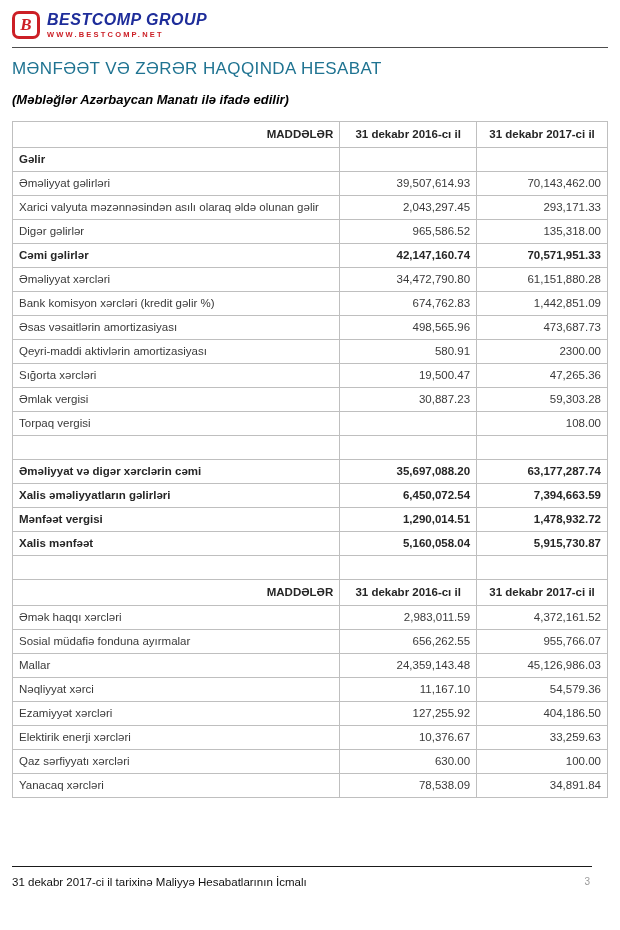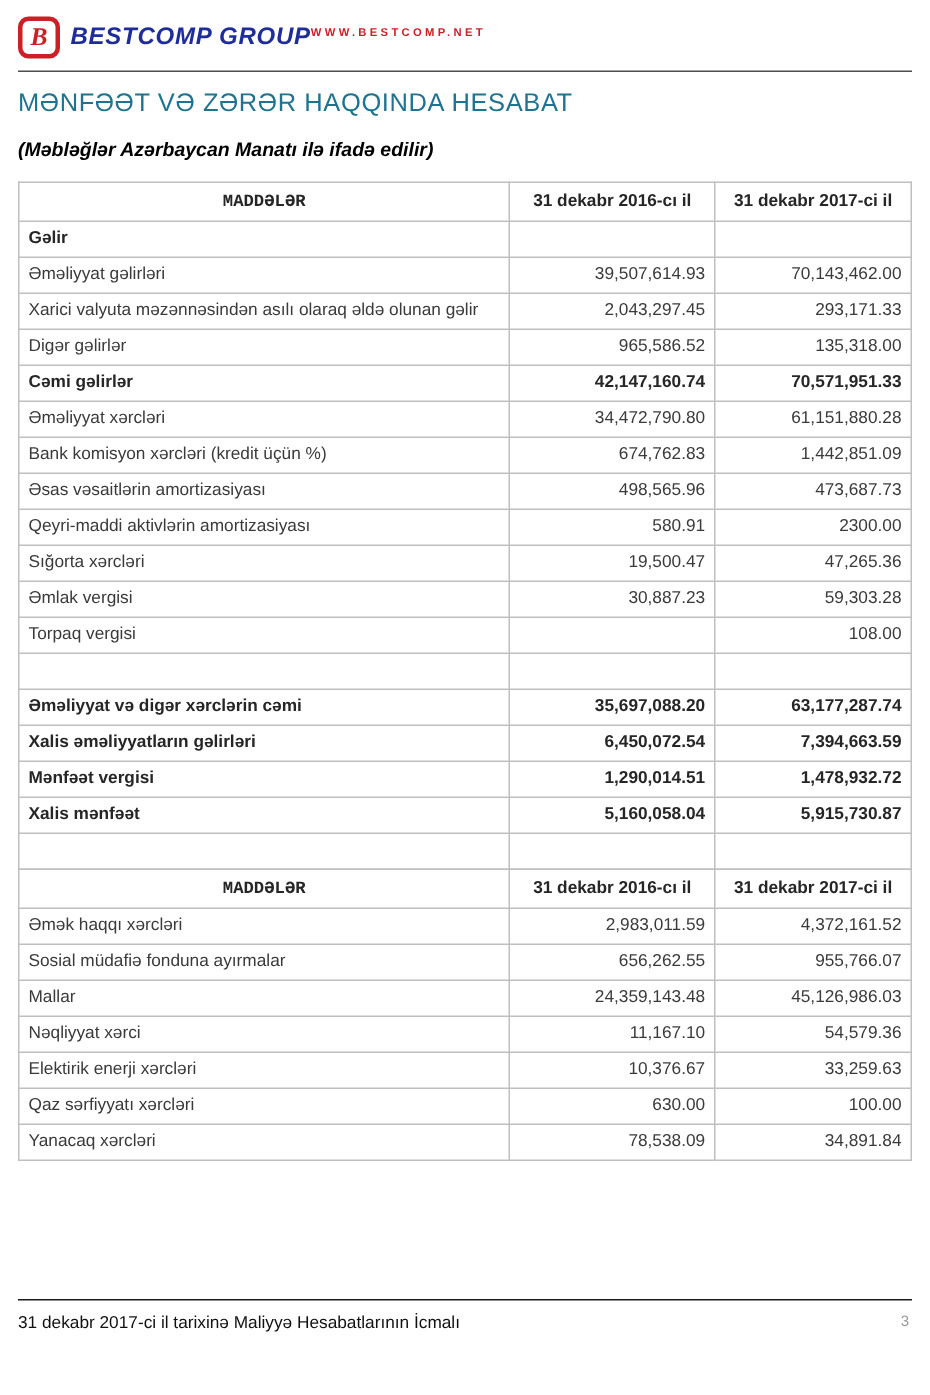--- a/index.html
+++ b/index.html
@@ -15,21 +15,21 @@
 
   
   .logo-row { display: flex; align-items: center; gap: 7px; height: 38px; }
   .emblem {
     width: 28px; height: 28px;
     border: 3px solid #cc1f26; border-radius: 7px;
     display: flex; align-items: center; justify-content: center;
     color: #cc1f26; font-weight: bold; font-style: italic;
     font-size: 17px; font-family: "Liberation Serif", serif;
   }
-  .brand-col { display: flex; justify-content: flex-end; }
+  .brand-col { display: flex; flex-direction: column; justify-content: flex-end; }
   .brand-name {
     font-size: 16px; font-weight: bold; font-style: italic;
     color: #1e2d9a; letter-spacing: 0.5px; line-height: 18px;
   }
   .brand-name .grp { color: #1e2d9a; }
   .brand-url {
     font-size: 7.5px; color: #cc1f26; letter-spacing: 2.2px;
     font-weight: bold; line-height: 10px; margin-top: 1px;
   }
   .top-rule { border: none; border-top: 1.5px solid #4d4d4d; margin-top: 3px; }
@@ -54,27 +54,27 @@
   .t2 { margin-top: -1px; }
   th, td {
     border: 1px solid #bfbfbf;
     padding: 5px 6px;
     height: 24px;
     vertical-align: middle;
     line-height: 13px;
     word-wrap: break-word;
   }
   th { font-weight: bold; color: #262626; height: 26px; }
-  th.lbl { text-align: center; font-family: Liberation Mono, monospace; }
+  th.lbl { text-align: right; }
   td.num { text-align: right; }
   tr.bold td { font-weight: bold; color: #262626; }
 
   
   .footer {
-    position: absolute; left: 12px; right: 12px; top: 866px;
+    position: absolute; left: 12px; right: 28px; top: 866px;
     border-top: 1.5px solid #1a1a1a;
     padding-top: 9px;
     display: flex; justify-content: space-between; align-items: flex-start;
   }
   .footer-text { font-size: 11.5px; color: #111111; }
   .page-num { font-size: 10px; color: #9a9a9a; padding-right: 2px; }
 </style>
 </head>
 <body>
 
@@ -133,21 +133,21 @@
           <td>Cəmi gəlirlər</td>
           <td class="num">42,147,160.74</td>
           <td class="num">70,571,951.33</td>
         </tr>
         <tr>
           <td>Əməliyyat xərcləri</td>
           <td class="num">34,472,790.80</td>
           <td class="num">61,151,880.28</td>
         </tr>
         <tr>
-          <td>Bank komisyon xərcləri (kredit üçün %)</td>
+          <td>Bank komisyon xərcləri (kredit gəlir %)</td>
           <td class="num">674,762.83</td>
           <td class="num">1,442,851.09</td>
         </tr>
         <tr>
           <td>Əsas vəsaitlərin amortizasiyası</td>
           <td class="num">498,565.96</td>
           <td class="num">473,687.73</td>
         </tr>
         <tr>
           <td>Qeyri-maddi  aktivlərin amortizasiyası</td>
@@ -230,20 +230,25 @@
           <td>Mallar</td>
           <td class="num">24,359,143.48</td>
           <td class="num">45,126,986.03</td>
         </tr>
         <tr>
           <td>Nəqliyyat xərci</td>
           <td class="num">11,167.10</td>
           <td class="num">54,579.36</td>
         </tr>
         <tr>
+          <td>Ezamiyyət xərcləri</td>
+          <td class="num">127,255.92</td>
+          <td class="num">404,186.50</td>
+        </tr>
+        <tr>
           <td>Elektirik enerji xərcləri</td>
           <td class="num">10,376.67</td>
           <td class="num">33,259.63</td>
         </tr>
         <tr>
           <td>Qaz sərfiyyatı  xərcləri</td>
           <td class="num">630.00</td>
           <td class="num">100.00</td>
         </tr>
         <tr>

